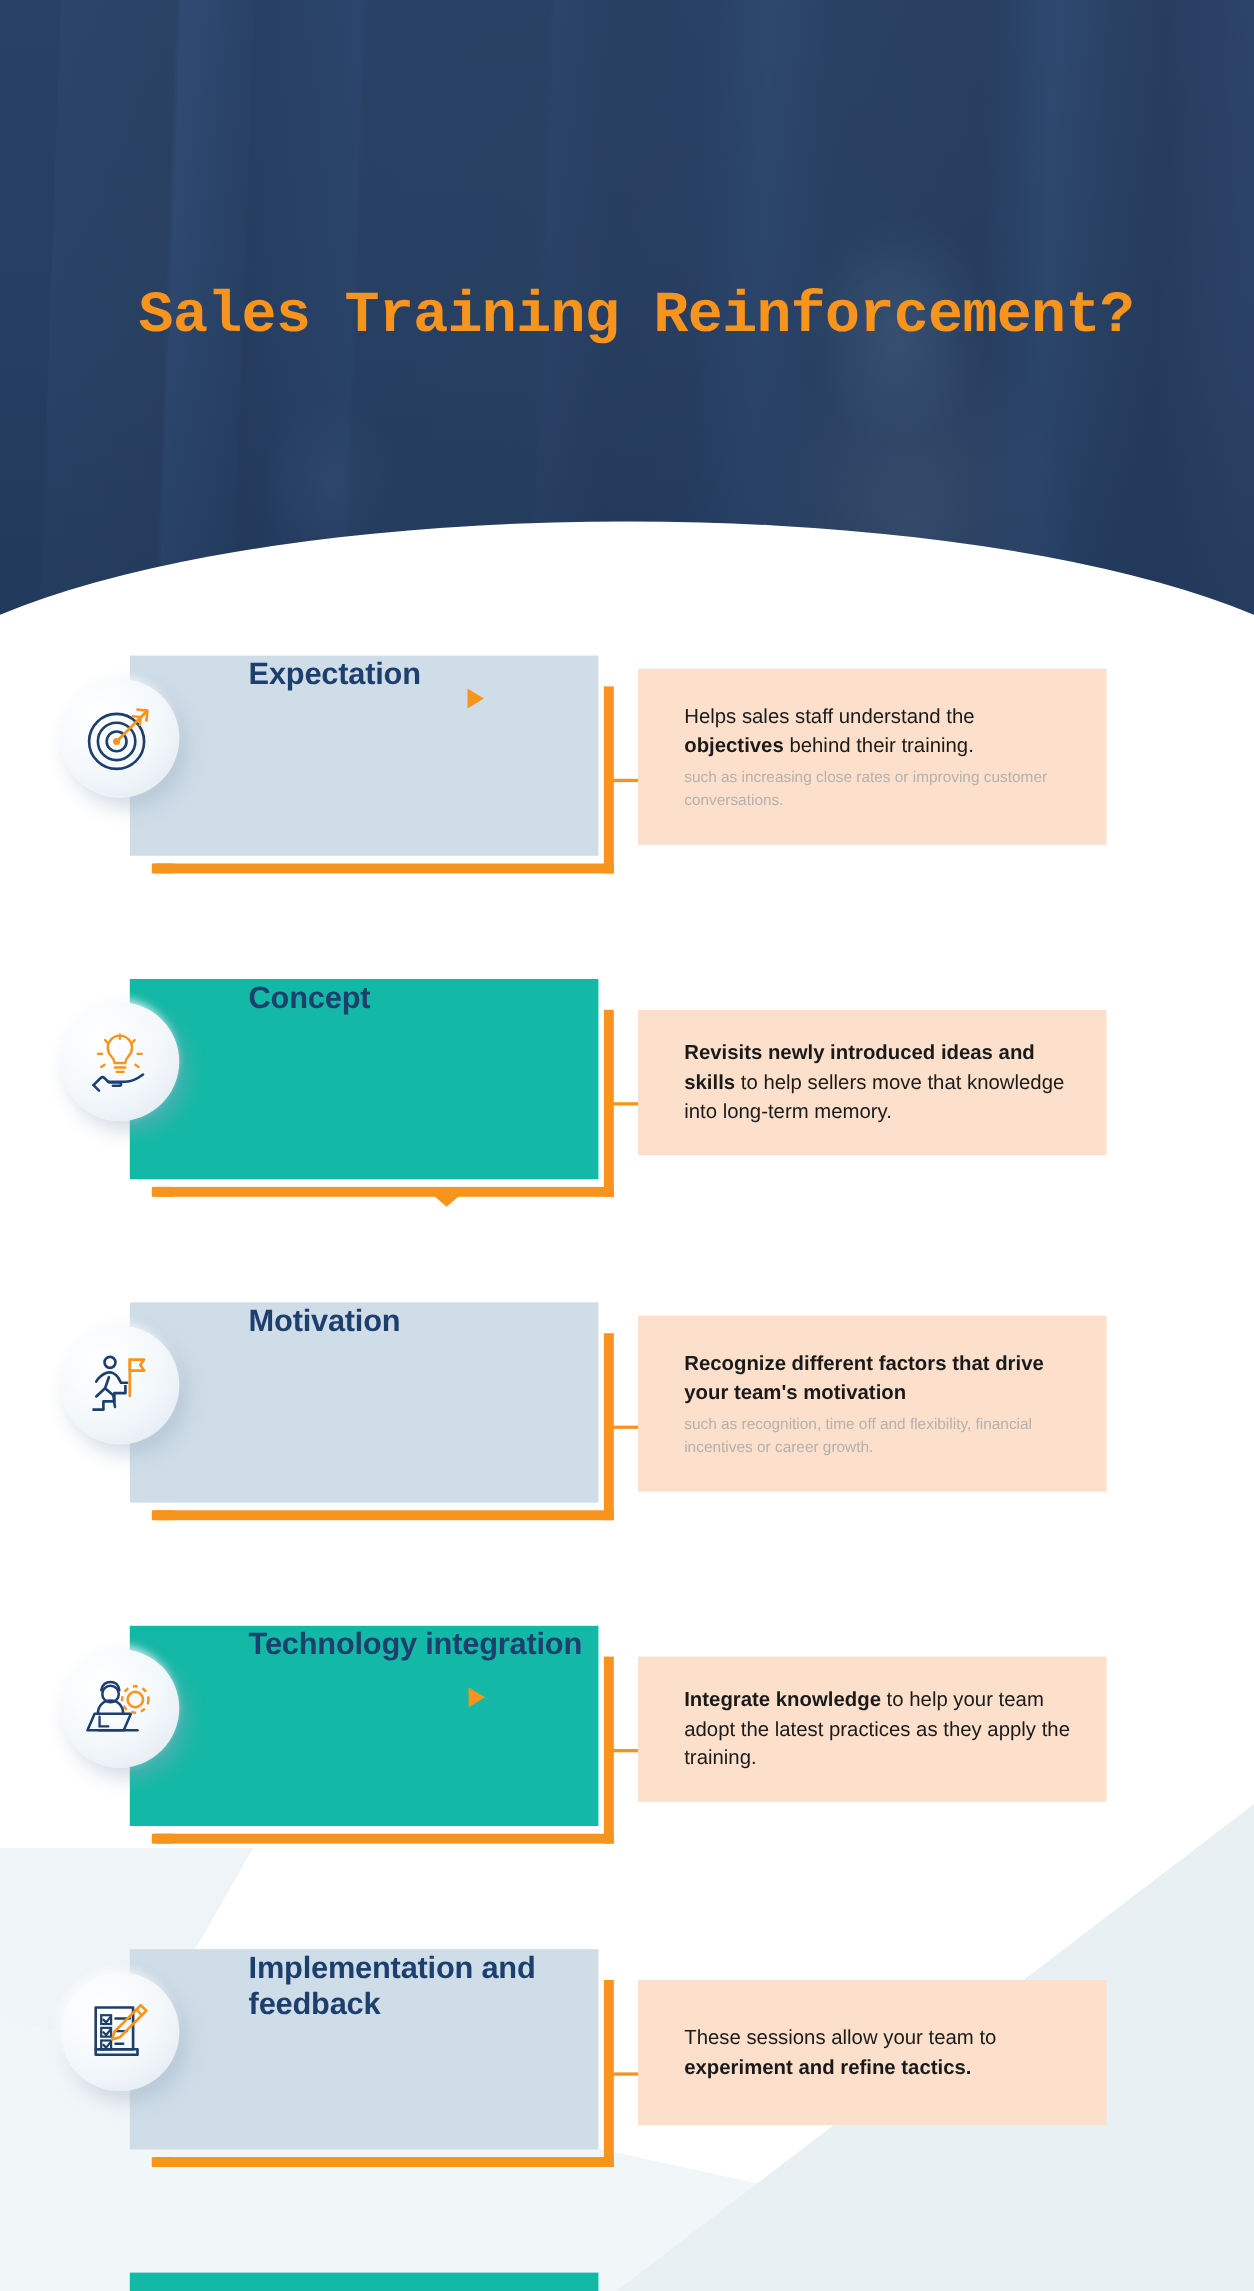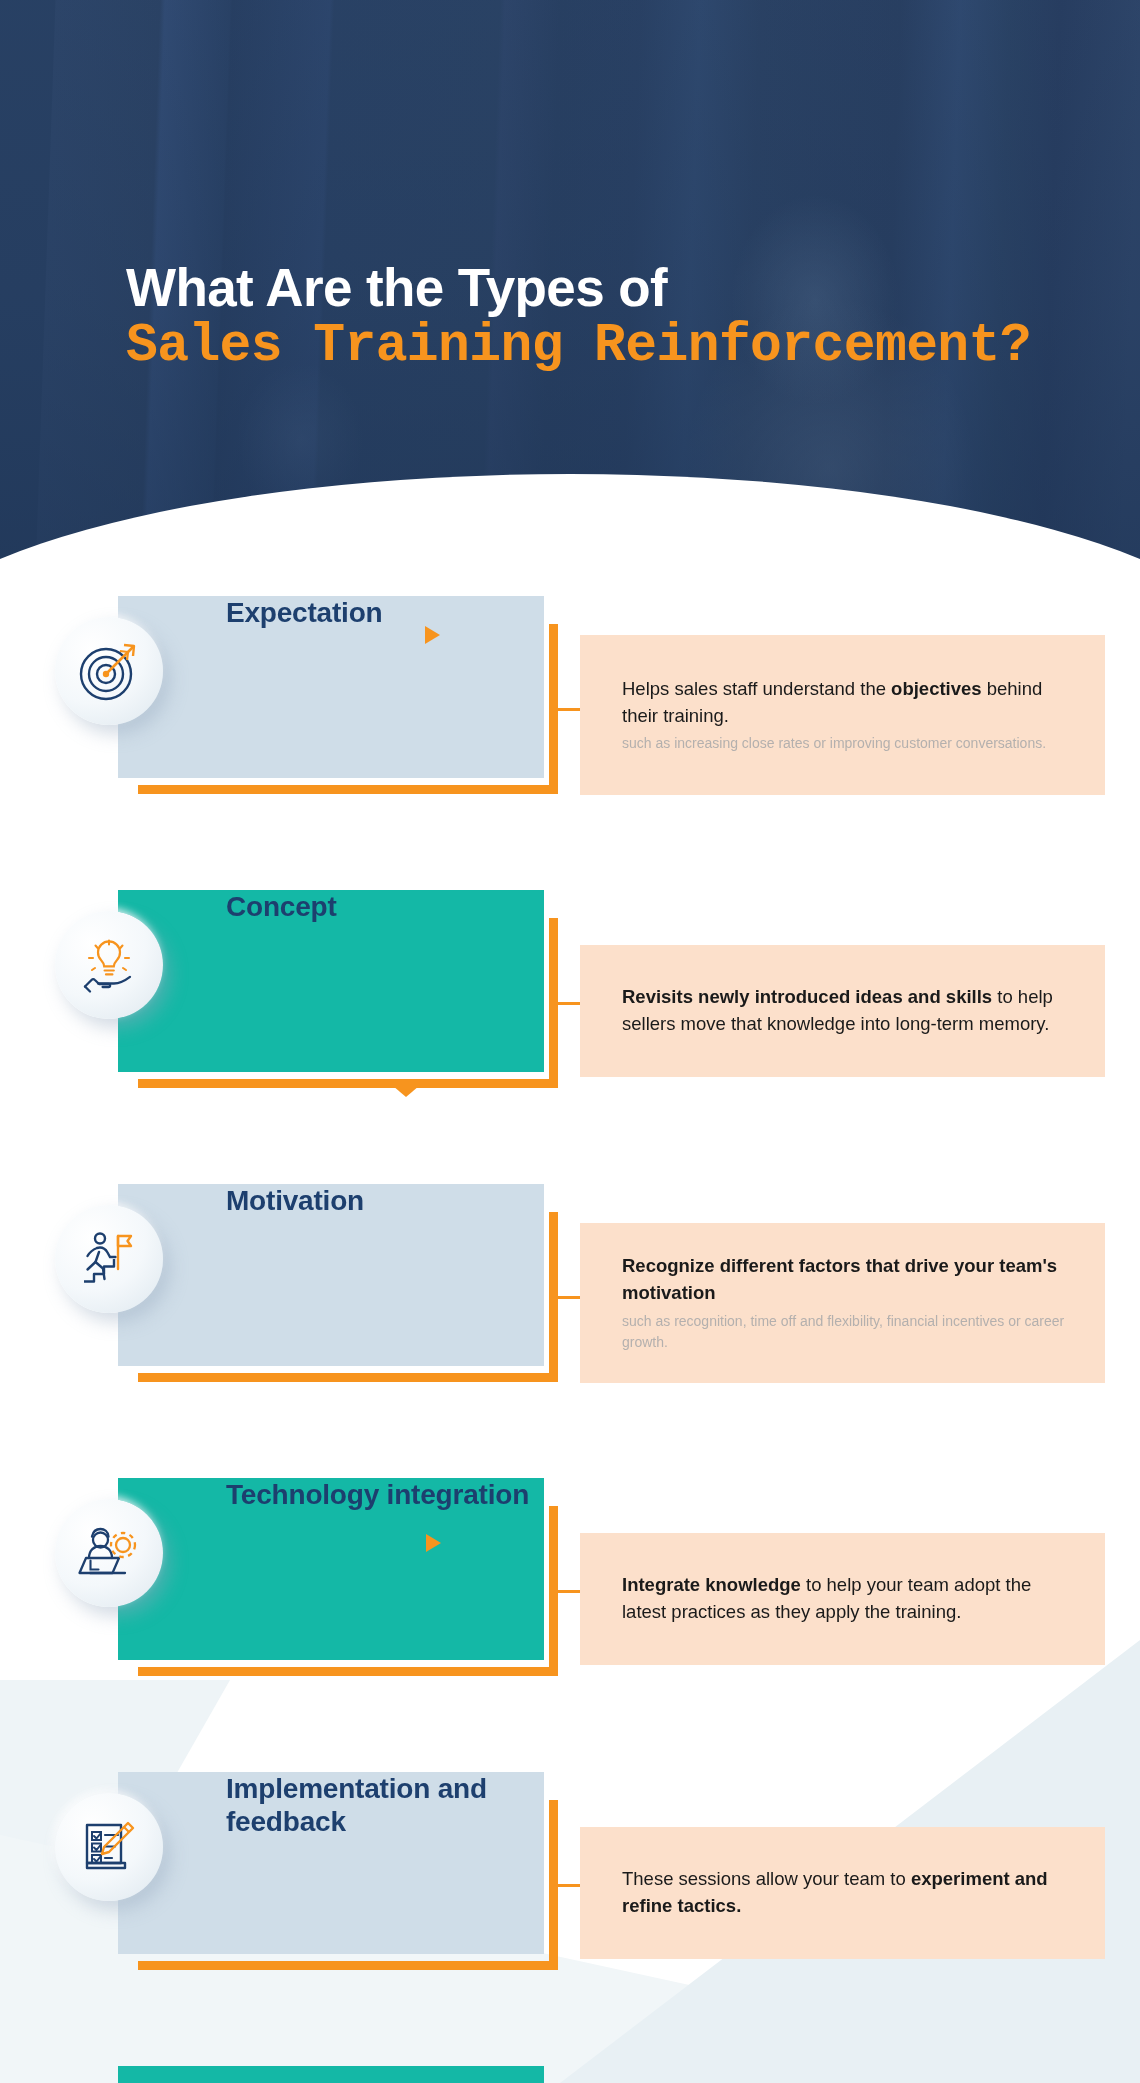--- a/index.html
+++ b/index.html
@@ -207,29 +207,28 @@
     justify-content: center;
     z-index: 4;
   }
   .icon-badge svg { display: block; }
 
   
   .detail-panel {
     position: absolute;
     left: 580px;
     top: 10px;
-    width: 525px;
+    width: 426px;
     min-height: 163px;
     background: #fce0cb;
     padding: 24px 30px 24px 42px;
     display: flex;
     flex-direction: column;
     justify-content: center;
     z-index: 2;
-    margin-top: 27px;
   }
   .detail-primary {
     font-size: 18.5px;
     line-height: 1.45;
     color: #1a1a1a;
     font-weight: 400;
   }
   .detail-primary b { font-weight: 700; }
   .detail-secondary {
     font-size: 14px;
@@ -253,21 +252,20 @@
       <polygon points="0,300 230,300 0,703" fill="#eef4f7"></polygon>
       <polygon points="0,455 1140,703 0,703" fill="#f1f6f8"></polygon>
       <polygon points="1140,260 1140,703 560,703" fill="#e8f0f4"></polygon>
     </svg>
   </div>
 
   <div class="header">
     <div class="header-photo"></div>
     <div class="header-vignette"></div>
     <div class="header-title">
-      <span class="title-line1">What Are the Types of</span>
       <span class="title-line2">Sales Training Reinforcement?</span>
     </div>
     <div class="header-curve"></div>
   </div>
 
   <div class="rows" id="rows-root">
       <div class="row">
     <div class="orange-frame">
       <div class="orange-nub"></div>
 

